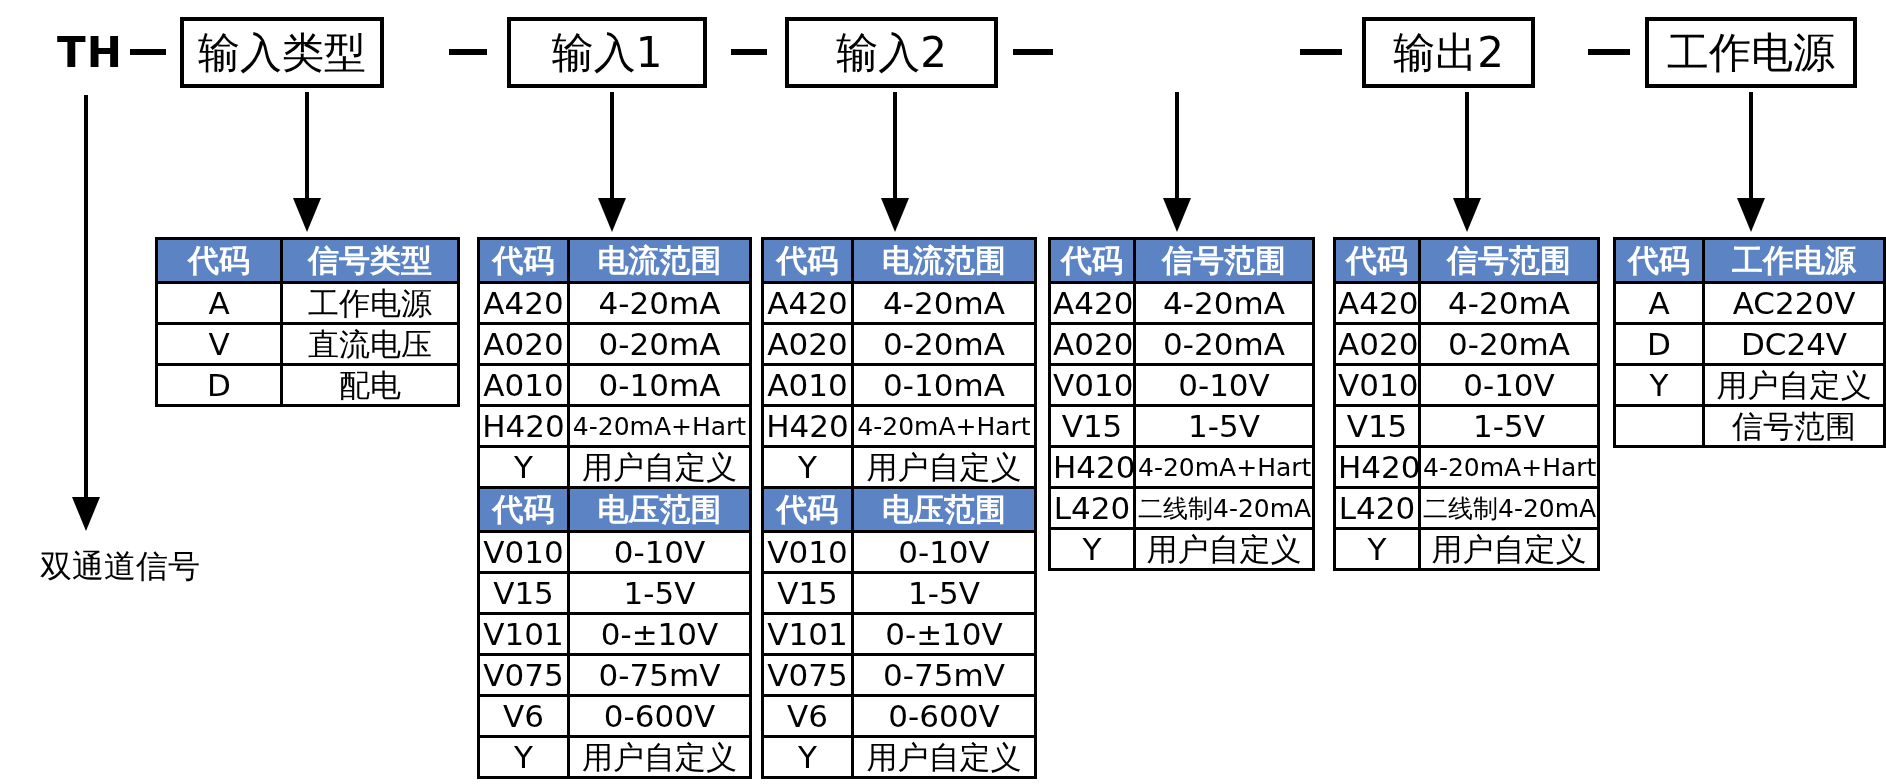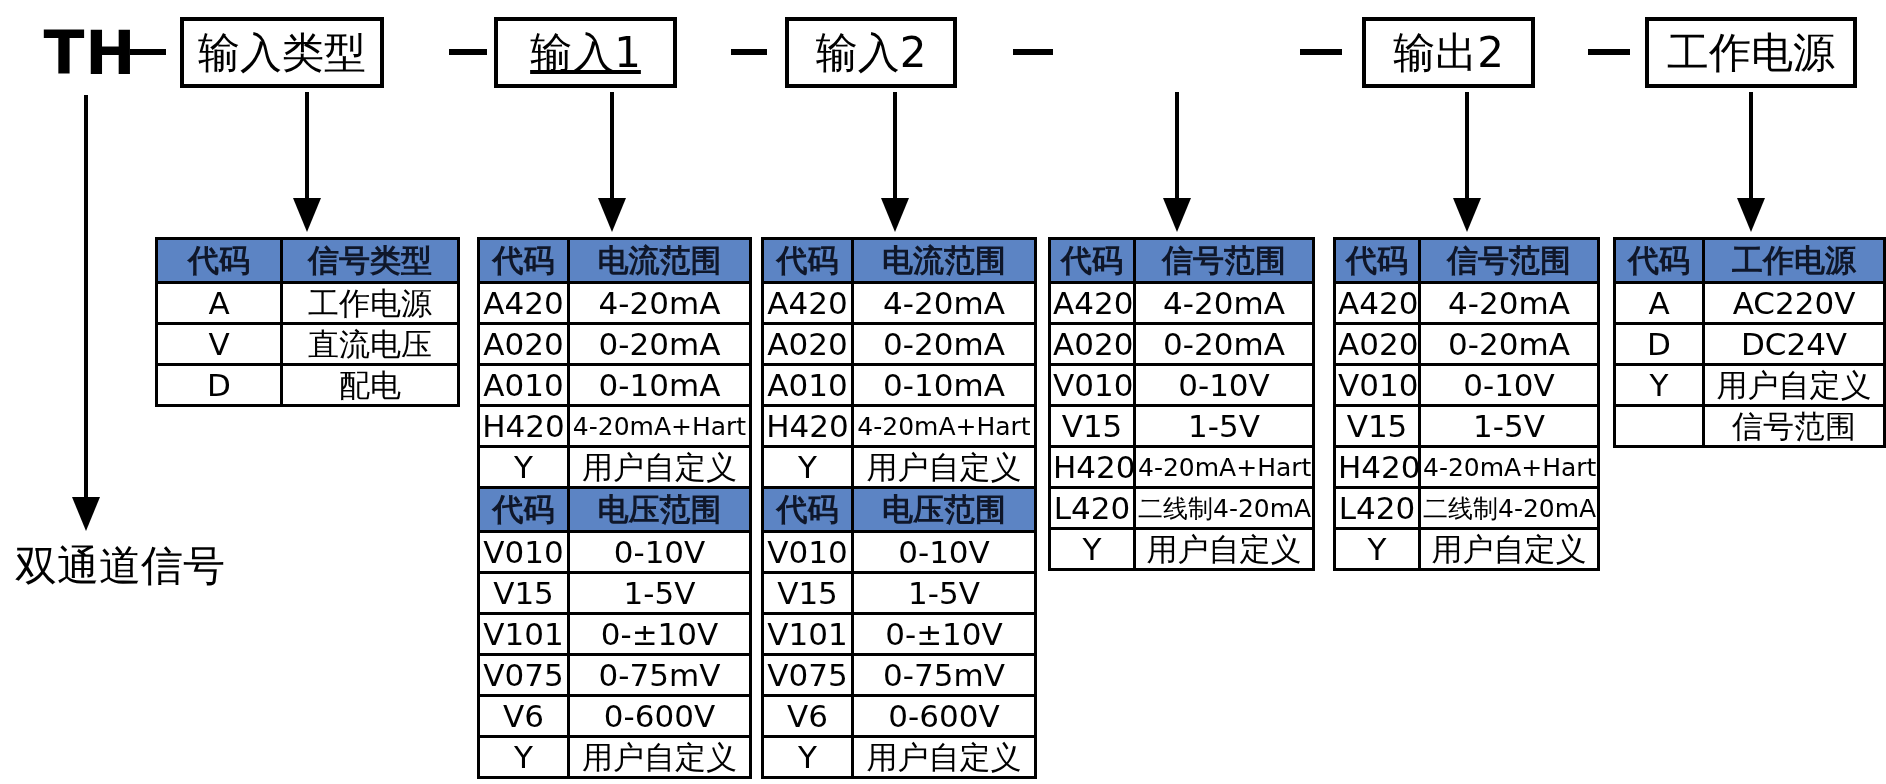--- a/index.html
+++ b/index.html
@@ -8,21 +8,21 @@
     width:1886px;height:784px;
     background:#fff;
     font-family:"DejaVu Sans","Liberation Sans",sans-serif;
     color:#000;
     overflow:hidden;
   }
   
   .model-prefix{
     position:absolute;top:17px;height:71px;
     display:flex;align-items:center;justify-content:center;
-    font-size:60px;font-weight:600;letter-spacing:1px;
+    font-size:42px;font-weight:600;letter-spacing:1px;
   }
   .model-box{
     position:absolute;top:17px;height:71px;
     border:4px solid #000;box-sizing:border-box;
     display:flex;align-items:center;justify-content:center;
     font-size:42px;font-weight:500;white-space:nowrap;
     background:#fff;
   }
   .dash{
     position:absolute;top:49px;height:6px;background:#000;
@@ -31,64 +31,64 @@
   .arrow-line{position:absolute;width:4px;background:#000;}
   .arrow-head{
     position:absolute;width:0;height:0;
     border-left:14px solid transparent;
     border-right:14px solid transparent;
     border-top:34px solid #000;
   }
   
   .product-name{
     position:absolute;left:0px;top:538px;width:240px;
-    text-align:center;font-size:42px;line-height:56px;
+    text-align:center;font-size:32px;line-height:56px;
   }
   
   table.tbl{
     position:absolute;top:237px;
     border-collapse:collapse;table-layout:fixed;
     background:#fff;
   }
   table.tbl td{
     border:3px solid #000;
     text-align:center;vertical-align:middle;
     height:41px;padding:0 2px;
     font-size:31px;line-height:1;
     white-space:nowrap;overflow:hidden;
     box-sizing:border-box;
   }
   table.tbl td.hdr{
     height:44px;
     font-weight:600;
-    color:#0f172a;
+    color:#ffffff;
   }
   table.tbl td.long{font-size:25px;}
 </style>
 </head>
 <body>
 
 <div class="canvas">
 
   <div class="model-prefix" style="left:52px;width:76px;">TH</div>
 
   <div class="dash" style="left:130px;width:36px;"></div>
   <div class="dash" style="left:449px;width:38px;"></div>
   <div class="dash" style="left:731px;width:36px;"></div>
   <div class="dash" style="left:1013px;width:40px;"></div>
   <div class="dash" style="left:1300px;width:42px;"></div>
   <div class="dash" style="left:1588px;width:42px;"></div>
 
   <div class="model-box" style="left:180px;width:204px;">
       <span>输入类型</span>
     </div>
-  <div class="model-box" style="left:494px;width:183px;text-decoration:underline;">
+  <div class="model-box" style="left:507px;width:200px;">
       <span>输入1</span>
     </div>
-  <div class="model-box" style="left:785px;width:172px;">
+  <div class="model-box" style="left:785px;width:213px;">
       <span>输入2</span>
     </div>
   <div class="model-box" style="left:1362px;width:173px;">
       <span>输出2</span>
     </div>
   <div class="model-box" style="left:1645px;width:212px;">
       <span>工作电源</span>
     </div>
 
   <div>

